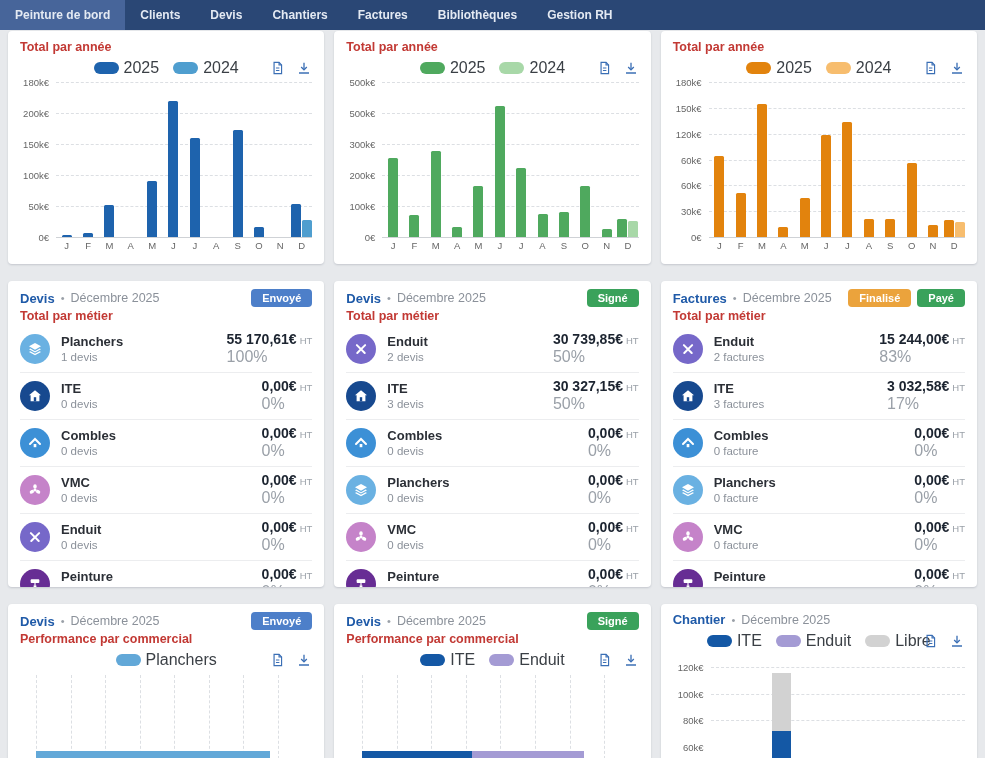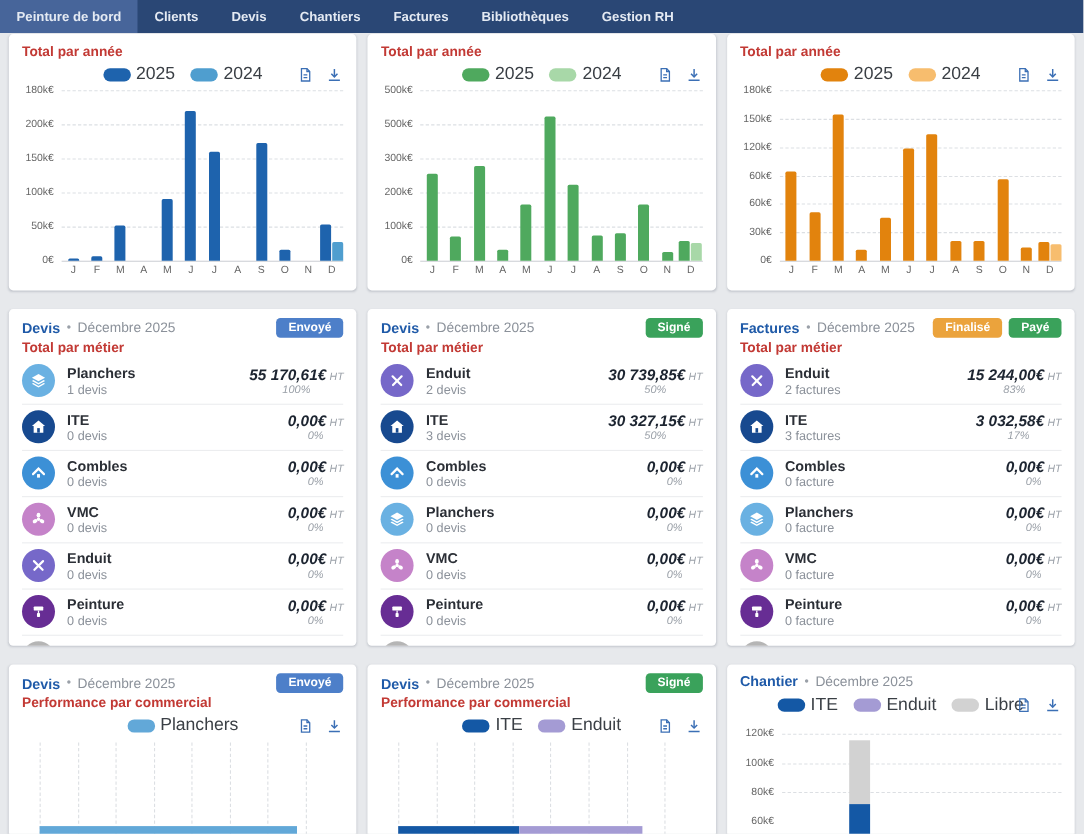--- a/index.html
+++ b/index.html
@@ -49,24 +49,24 @@
   .bar { width:10px; border-radius:1.5px 1.5px 0 0; }
   .xaxis { display:flex; margin-left:36px; margin-top:3px; }
   .xlab { flex:1; text-align:center; font-size:9.5px; color:#666; }
   
   .mlist { margin-top:3px; }
   .mrow { display:flex; align-items:center; padding:5px 0 6px; border-bottom:1px solid #ecedef; }
   .mrow:last-child { border-bottom:0; }
   .micon { width:30px; height:30px; border-radius:50%; display:flex; align-items:center; justify-content:center; margin-right:11px; flex:none; }
   .mname { font-size:13px; font-weight:bold; color:#2b2f36; }
   .mcount { font-size:11.5px; color:#8b919a; margin-top:2px; }
-  .mright { margin-left:auto; text-align:center;font-style:italic; }
+  .mright { margin-left:auto; text-align:left; }
   .mamount { font-size:14px; font-weight:bold; color:#1c2430; }
   .ht { font-size:9.5px; color:#9aa0a8; font-weight:normal; margin-left:3px; }
-  .mpct { font-size:10px; color:#9aa0a8; margin-top:1px; }
+  .mpct { font-size:16px; color:#9aa0a8; margin-top:1px; }
   
   .hwrap { display:flex; margin-top:6px; }
   .hcats { width:16px; position:relative; font-size:9.5px; color:#555; height:170px; }
   .hplot { flex:1; position:relative; height:170px; }
   .vline { position:absolute; top:0; bottom:0; border-left:1px dashed #dcdfe3; }
   .hbar { position:absolute; left:0; height:35px; display:flex; }
   .hseg { height:100%; }
   
   .vchart { display:flex; margin-top:4px; }
   .vchart .yaxis { height:172px; width:38px; }

